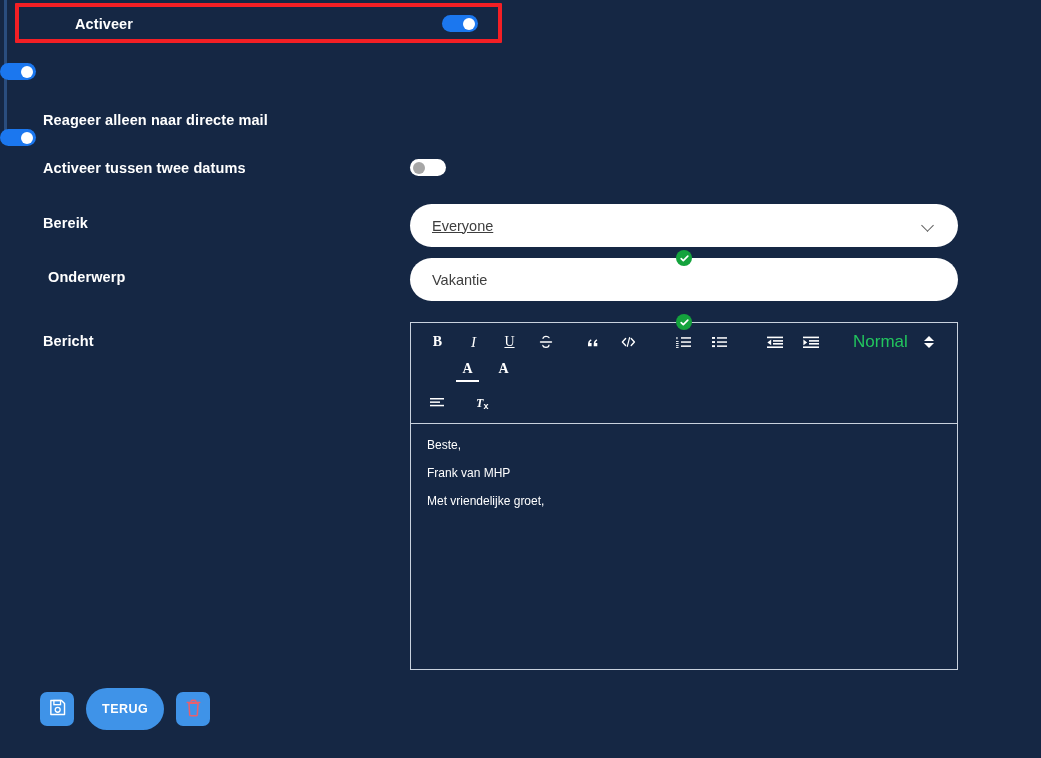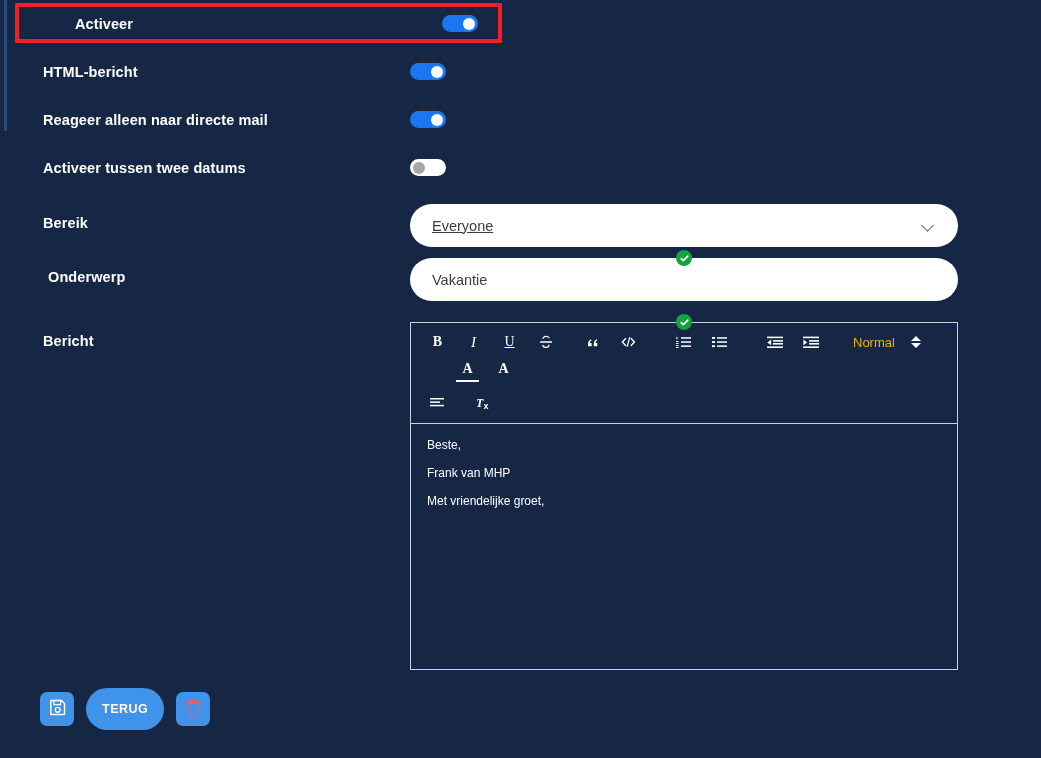--- a/index.html
+++ b/index.html
@@ -183,22 +183,22 @@
   .tb-gap-md { width: 22px; flex: none; }
   .tb-gap-lg { width: 30px; flex: none; }
 
   .tb-b { font-weight: bold; font-size: 14px; font-family: "Liberation Serif", serif; }
   .tb-i { font-style: italic; font-size: 15px; font-family: "Liberation Serif", serif; }
   .tb-u { text-decoration: underline; font-size: 14px; font-family: "Liberation Serif", serif; }
 
   .tb-picker {
     display: inline-flex;
     align-items: center;
-    color: #eab308;
-    font-size: 13px;
+    color: #22c55e;
+    font-size: 17px;
     cursor: pointer;
     flex: none;
   }
   .tb-picker .lbl { margin-right: 16px; }
 
   .updown {
     display: inline-flex;
     flex-direction: column;
     align-items: center;
     justify-content: center;
@@ -295,29 +295,28 @@
   <div class="row" style="top:15px;margin-left:32px;">
     <div class="row-label">Activeer</div>
     <div class="row-control">
       <div class="toggle on">
         <span class="knob"></span>
       </div>
     </div>
   </div>
 
   <div class="row" style="top:63px;">
-    <div class="row-label">HTML-bericht</div>
     <div class="row-control">
       <div class="toggle on">
         <span class="knob"></span>
       </div>
     </div>
   </div>
 
-  <div class="row" style="top:111px;">
+  <div class="row" style="top:111px;flex-direction:column;">
     <div class="row-label">Reageer alleen naar directe mail</div>
     <div class="row-control">
       <div class="toggle on">
         <span class="knob"></span>
       </div>
     </div>
   </div>
 
   <div class="row" style="top:159px;">
     <div class="row-label">Activeer tussen twee datums</div>

